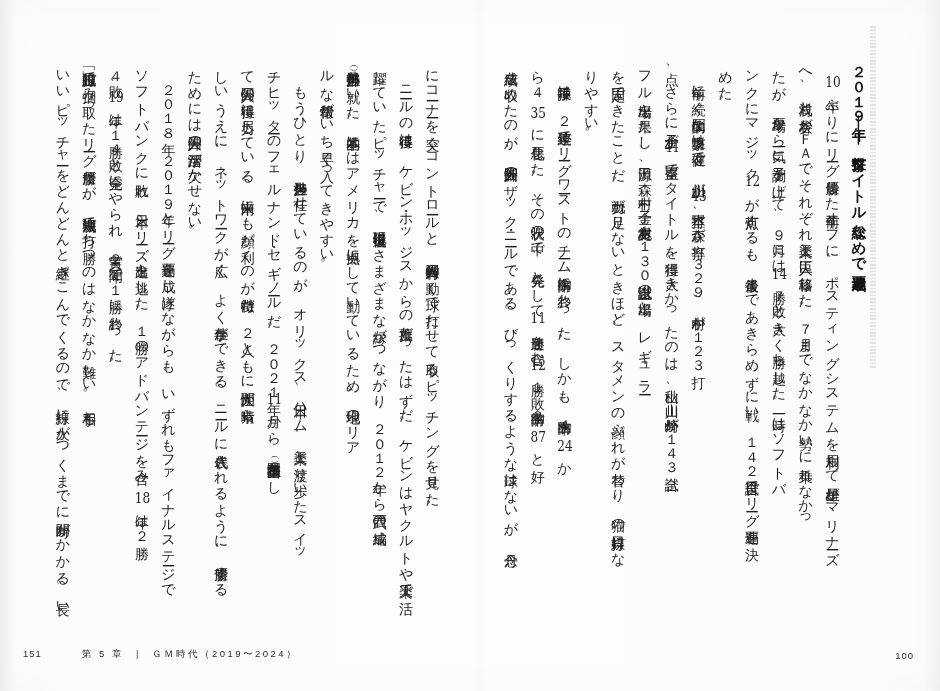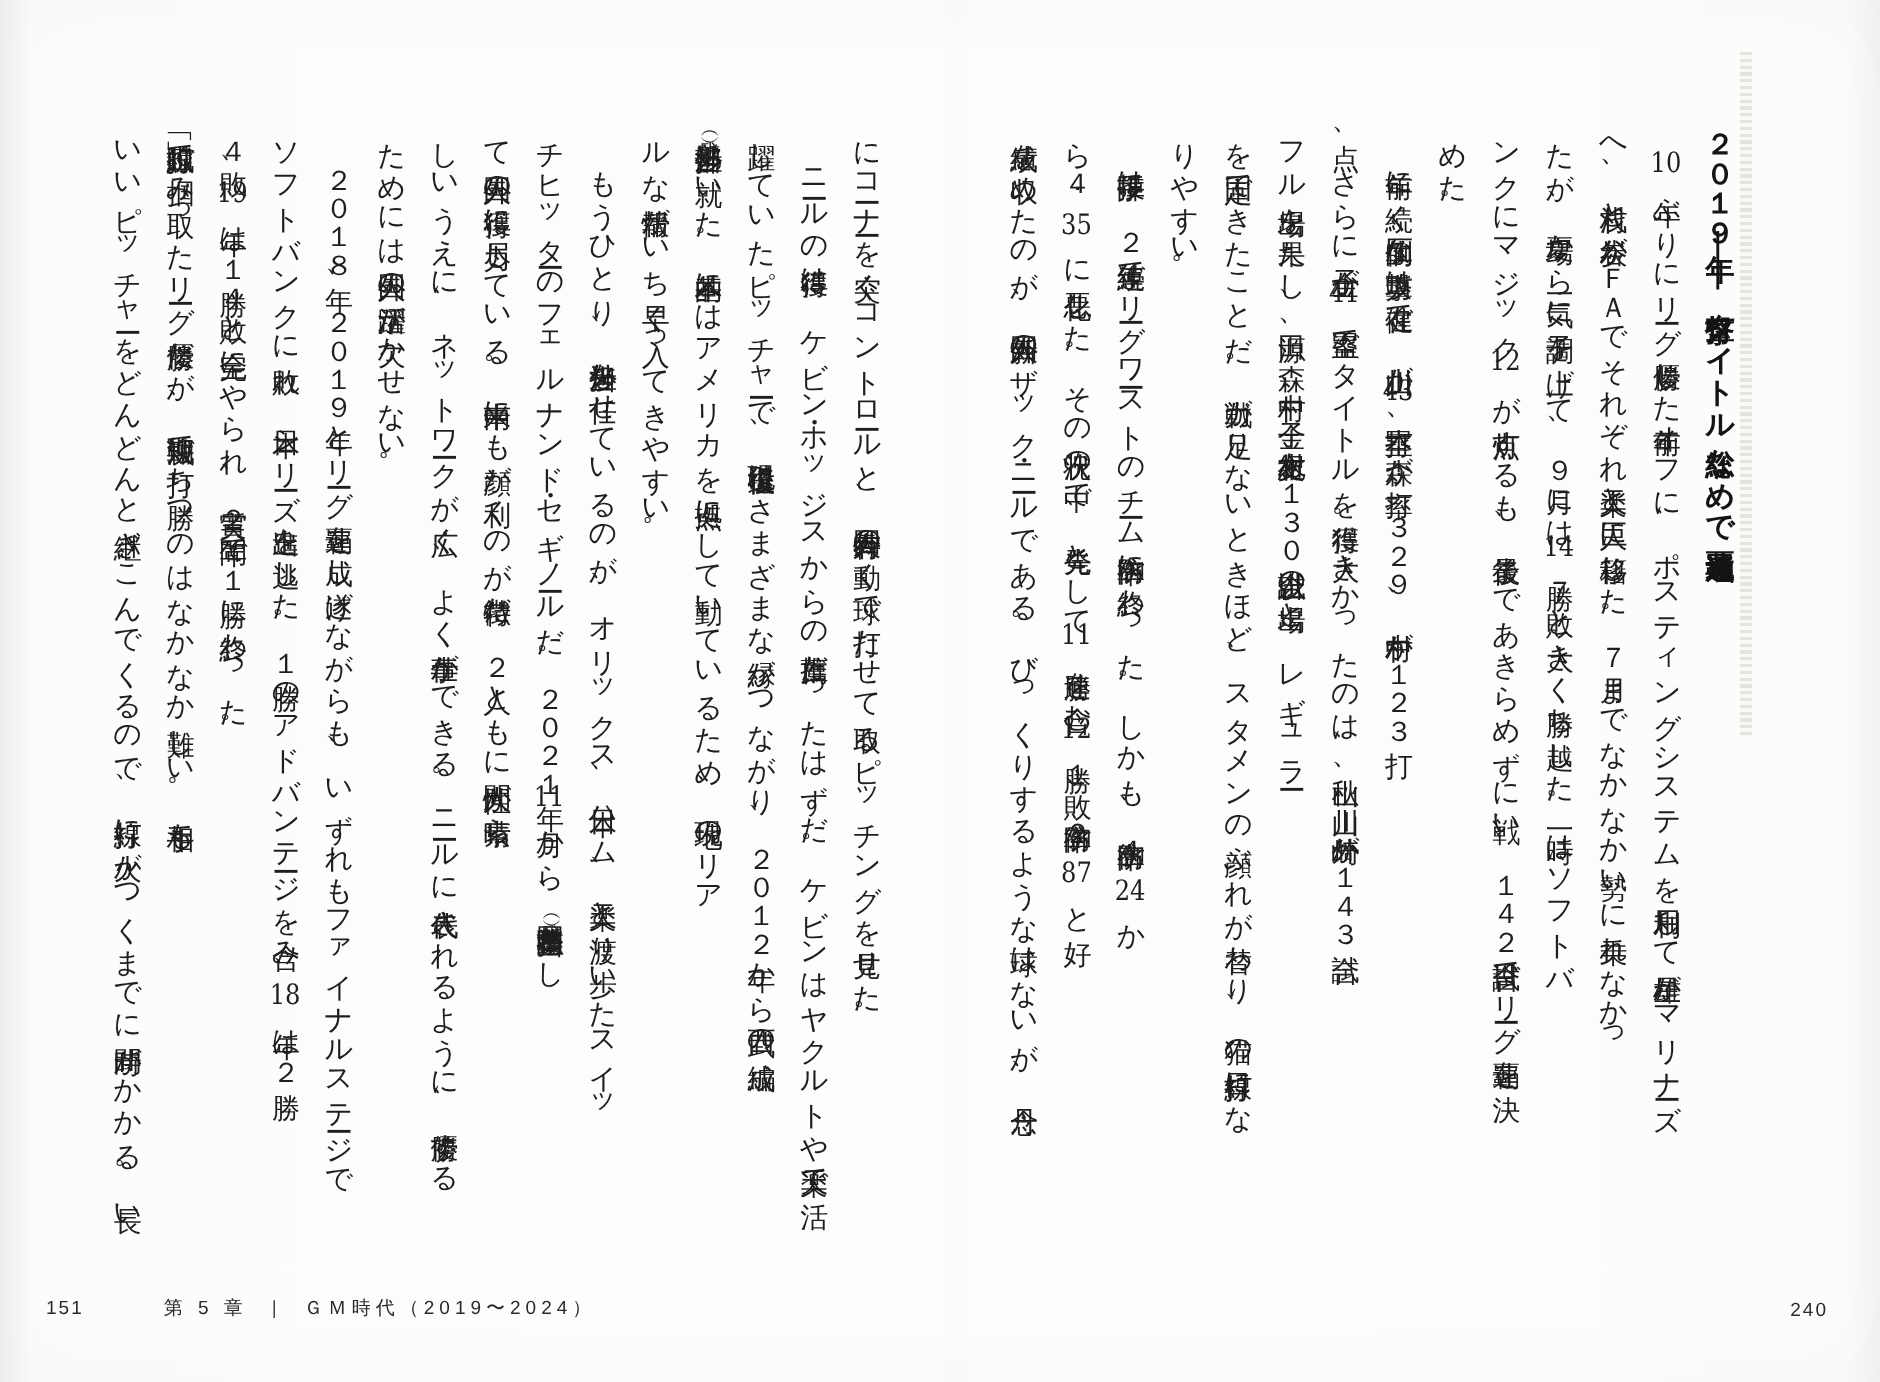--- a/index.html
+++ b/index.html
@@ -81,21 +81,21 @@
         <p class="col">めた。</p>
         <p class="col">　前年に続く圧倒的な攻撃力は健在で、山川が<span class="tcy">43</span>本塁打、森が打率．３２９、中村が１２３打</p>
         <p class="col">点、さらに金子が<span class="tcy">41</span>盗塁でタイトルを獲得。大きかったのは、秋山、山川、外崎が１４３試合</p>
         <p class="col">フル出場を果たし、源田、森、中村、金子、木村文紀も１３０試合以上の出場と、レギュラー</p>
         <p class="col">を固定できたことだ。戦力が足りないときほど、スタメンの顔ぶれが替わり、猫の目打線にな</p>
         <p class="col">りやすい。</p>
         <p class="col">　投手陣は、２年連続でリーグワーストのチーム防御率に終わった。しかも、防御率４．<span class="tcy">24</span>か</p>
         <p class="col">ら４．<span class="tcy">35</span>に悪化した。その状況の中で、先発として<span class="tcy">11</span>連勝を含む<span class="tcy">12</span>勝１敗、防御率２．<span class="tcy">87</span>と好</p>
         <p class="col">成績を収めたのが、新外国人のザック・ニールである。びっくりするような球はないが、丹念</p>
       </div>
-    <div class="footer footer-right">240</div>
+    <div class="footer footer-right">100</div>
   </div>
 
   <div>
     <div class="vbody body-left">
         <p class="col">にコーナーを突くコントロールと、外国人特有の動く球で打たせて取るピッチングを見せた。</p>
         <p class="col">　ニールの獲得は、ケビン・ホッジスからの推薦だったはずだ。ケビンはヤクルトや楽天で活</p>
         <p class="col">躍していたピッチャーで、現役引退後はさまざまな縁がつながり、２０１２年から西武の編成</p>
         <p class="col">部渉外担当<span class="sm">（駐米）</span>に就いた。基本的にはアメリカを拠点にして動いているため、現地のリア</p>
         <p class="col">ルな情報がいち早く入ってきやすい。</p>
         <p class="col">　もうひとり、渉外担当を任せているのが、オリックス、日本ハム、楽天と渡り歩いたスイッ</p>

